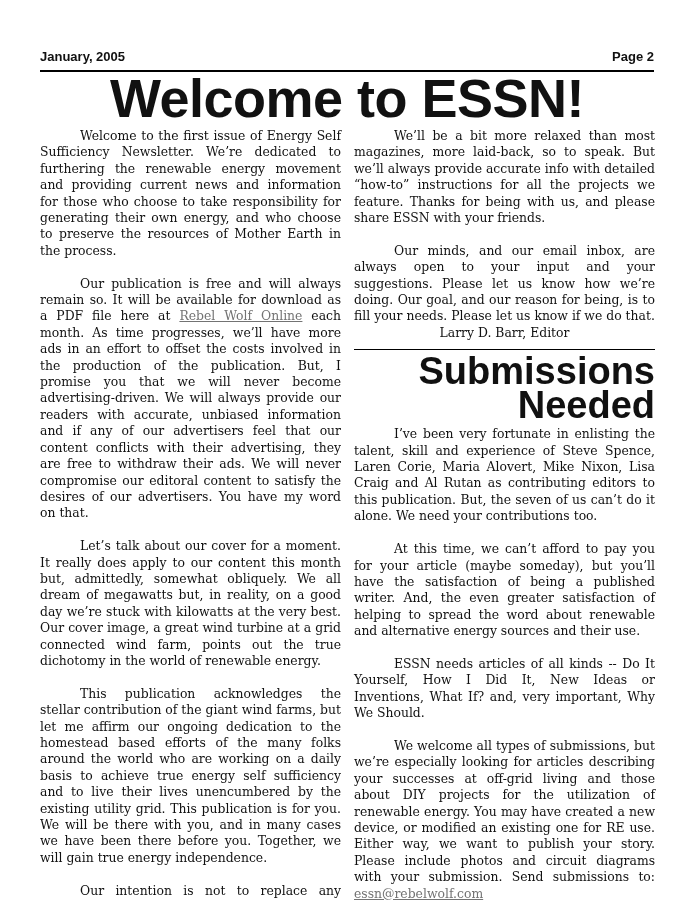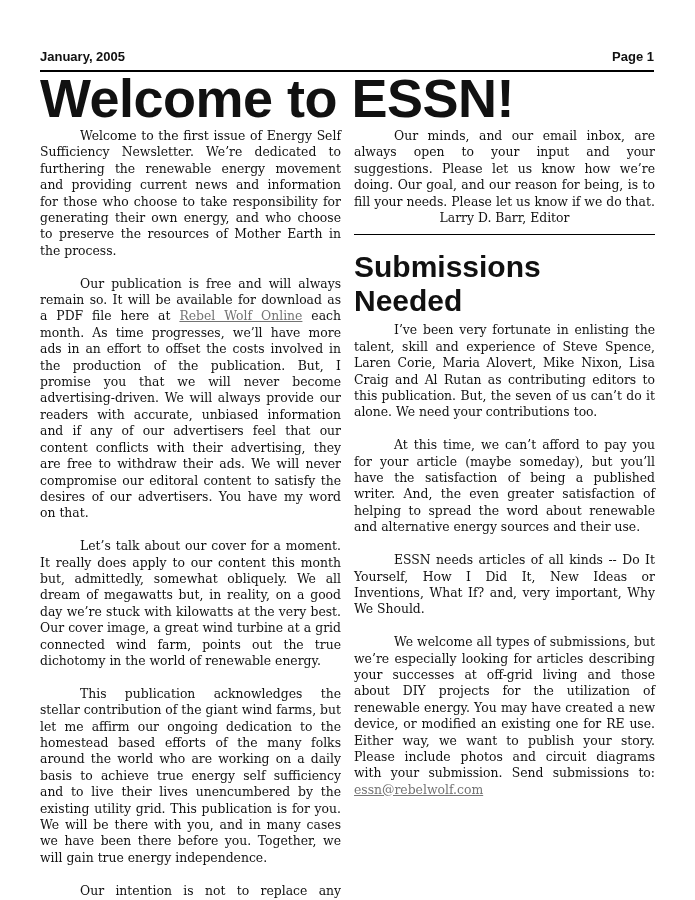--- a/index.html
+++ b/index.html
@@ -8,62 +8,63 @@
   .running-header {
     position: absolute; left: 40px; top: 40px; width: 614px; height: 22px;
     font-family: "Liberation Sans", sans-serif; font-weight: bold; font-size: 13px;
     border-bottom: 2px solid #000;
   }
   .running-header span { position: absolute; top: 1px; }
   .rh-date { left: 0; }
   .rh-title { left: 0; right: 0; text-align: center; }
   .rh-page { right: 0; }
   .main-title {
-    position: absolute; left: 40px; top: 60px; width: 614px; 
+    position: absolute; left: 40px; top: 60px; width: 614px; text-align: center;
     font-family: "Liberation Sans", sans-serif; font-weight: bold; font-size: 54px;
     letter-spacing: -0.5px; line-height: 60px; margin: 0;
   }
   .col {
     position: absolute; top: 120px; width: 301px;
     font-family: "DejaVu Serif", serif; font-size: 12.4px; line-height: 16.4px;
     text-align: justify; hyphens: auto;
   }
   .col-left { left: 40px; }
   .col-right { left: 354px; }
   .col p { margin: 0 0 16.4px 0; text-indent: 40px; }
   .col p.no-gap { margin-bottom: 0; }
   .signature { text-indent: 0 !important; margin: 0 !important; text-align: center; }
   a { color: #737373; text-decoration: underline; }
   .section-rule { border: none; border-top: 1.5px solid #000; margin: 8px 0 2px 0; }
   .section-title {
-    font-family: "Liberation Sans", sans-serif; font-weight: bold; font-size: 30px;
-    line-height: 34px; text-align: left; margin: 15px 0 4px 0;
+    font-family: "Liberation Sans", sans-serif; font-weight: bold; font-size: 38px;
+    line-height: 34px; text-align: right; margin: 4px 0 4px 0;
   }
 </style>
 </head>
 <body>
 
 <div class="page">
 
   <div class="running-header">
     <span class="rh-date">January, 2005</span>
-    <span class="rh-page">Page 1</span>
+    <span class="rh-page">Page 2</span>
   </div>
 
   <h1 class="main-title">Welcome to ESSN!</h1>
 
   <div class="col col-left">
     <p>Welcome to the first issue of Energy Self Sufficiency Newsletter. We’re dedicated to furthering the renewable energy movement and providing current news and information for those who choose to take responsibility for generating their own energy, and who choose to preserve the resources of Mother Earth in the process.</p>
     <p><span>Our publication is free and will always remain so. It will be available for download as a PDF file here at </span><a href="#">Rebel Wolf Online</a><span> each month. As time progresses, we’ll have more ads in an effort to offset the costs involved in the production of the publication. But, I promise you that we will never become advertising-driven. We will always provide our readers with accurate, unbiased information and if any of our advertisers feel that our content conflicts with their advertising, they are free to withdraw their ads. We will never compromise our editoral content to satisfy the desires of our advertisers. You have my word on that.</span></p>
     <p>Let’s talk about our cover for a moment. It really does apply to our content this month but, admittedly, somewhat obliquely. We all dream of megawatts but, in reality, on a good day we’re stuck with kilowatts at the very best. Our cover image, a great wind turbine at a grid connected wind farm, points out the true dichotomy in the world of renewable energy.</p>
     <p>This publication acknowledges the stellar contribution of the giant wind farms, but let me affirm our ongoing dedication to the homestead based efforts of the many folks around the world who are working on a daily basis to achieve true energy self sufficiency and to live their lives unencumbered by the existing utility grid. This publication is for you. We will be there with you, and in many cases we have been there before you. Together, we will gain true energy independence.</p>
     <p class="no-gap">Our intention is not to replace any existing RE publication in your reading habits, but rather to provide a fresh viewpoint for your consideration.</p>
   </div>
 
   <div class="col col-right">
+    <p>We’ll be a bit more relaxed than most magazines, more laid-back, so to speak. But we’ll always provide accurate info with detailed “how-to” instructions for all the projects we feature. Thanks for being with us, and please share ESSN with your friends.</p>
     <p class="no-gap">Our minds, and our email inbox, are always open to your input and your suggestions. Please let us know how we’re doing. Our goal, and our reason for being, is to fill your needs. Please let us know if we do that.</p>
     <p class="signature">Larry D. Barr, Editor</p>
     <hr class="section-rule">
     <h2 class="section-title">
       <span>Submissions</span><br>
       <span>Needed</span>
     </h2>
     <p>I’ve been very fortunate in enlisting the talent, skill and experience of Steve Spence, Laren Corie, Maria Alovert, Mike Nixon, Lisa Craig and Al Rutan as contributing editors to this publication. But, the seven of us can’t do it alone. We need your contributions too.</p>
     <p>At this time, we can’t afford to pay you for your article (maybe someday), but you’ll have the satisfaction of being a published writer. And, the even greater satisfaction of helping to spread the word about renewable and alternative energy sources and their use.</p>
     <p>ESSN needs articles of all kinds -- Do It Yourself, How I Did It, New Ideas or Inventions, What If? and, very important, Why We Should.</p>

